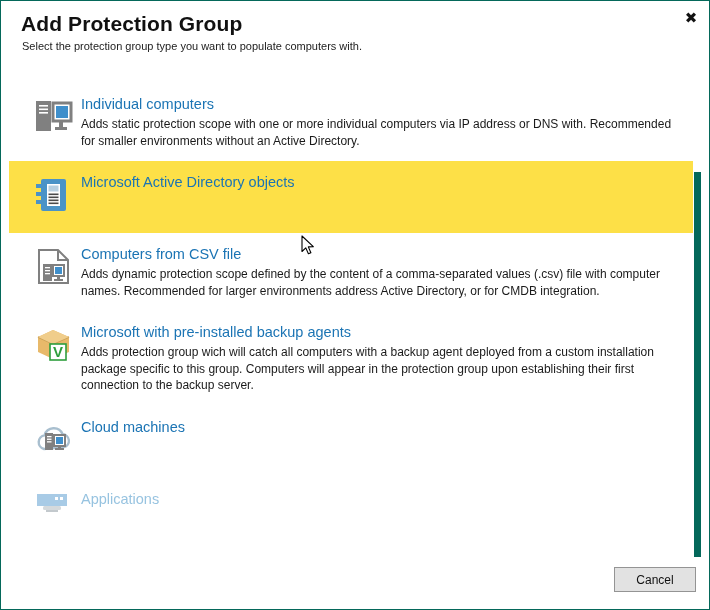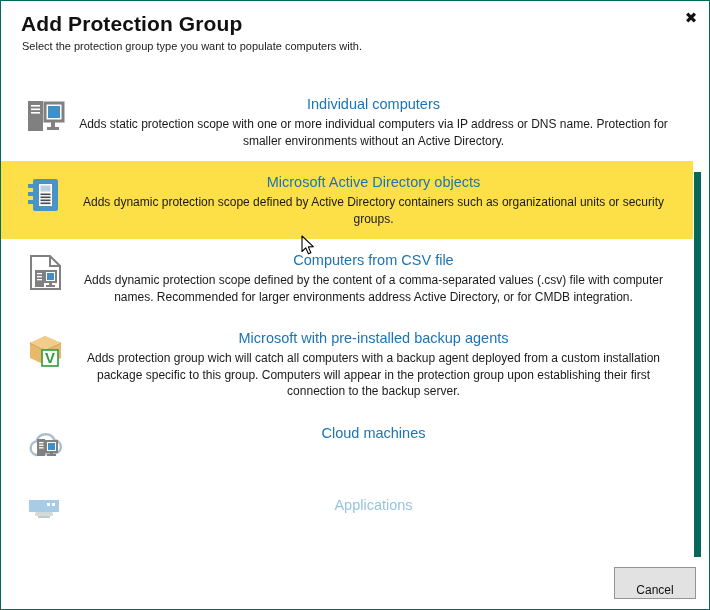--- a/index.html
+++ b/index.html
@@ -31,24 +31,23 @@
   #close-btn {
     position: absolute; right: 9px; top: 6px;
     width: 22px; height: 22px;
     display: flex; align-items: center; justify-content: center;
     font-size: 15px; font-weight: bold; color: #111111;
     cursor: pointer; background: transparent; border: none; line-height: 1;
     font-family: "DejaVu Sans", sans-serif;
   }
   
   #list {
-    position: absolute; left: 0; top: 82px;
+    position: absolute; left: 8px; top: 82px;
     width: 697px; height: 476px;
     overflow: hidden;
-    text-align: center;
   }
   .row {
     position: relative;
     display: flex;
     align-items: flex-start;
     padding: 12px 24px 12px 18px;
     cursor: pointer;
   }
   .row.selected { background: #fde047; }
   .row-icon {
@@ -93,21 +92,21 @@
   }
   #cancel-button {
     position: absolute; right: 15px; top: 10px;
     width: 82px; height: 25px;
     background: #e2e2e2;
     border: 1px solid #949494;
     font-family: "Liberation Sans", sans-serif;
     font-size: 12px;
     color: #111111;
     cursor: pointer;
-    padding: 15px;
+    padding: 4px;
   }
   
   #cursor { position: absolute; left: 300px; top: 234px; pointer-events: none; }
 </style>
 </head>
 <body>
 
 <div id="dialog">
 
   <div id="header">
@@ -126,42 +125,41 @@
           <rect x="6" y="11.5" width="9" height="1.6" fill="#ffffff"></rect>
           <rect x="6" y="15" width="9" height="1.6" fill="#ffffff"></rect>
           <path d="M20 6 h18 v18 h-18 z" fill="none" stroke="#808080" stroke-width="3"></path>
           <rect x="23" y="9" width="12" height="12" fill="#3f8fcb"></rect>
           <rect x="26" y="25" width="4" height="5" fill="#808080"></rect>
           <rect x="22" y="30" width="12" height="3" fill="#808080"></rect>
         </svg>
       </div>
       <div class="row-text">
         <div class="row-title">Individual computers</div>
-        <div class="row-desc">Adds static protection scope with one or more individual computers via IP address or DNS name. Protection for smaller environments without an Active Directory.</div>
+        <div class="row-desc">Adds static protection scope with one or more individual computers via IP address or DNS with. Recommended for smaller environments without an Active Directory.</div>
       </div>
     </div>
 
     <div class="row selected">
       <div class="row-icon">
         <svg class="ico" width="44" height="44" viewBox="0 0 44 44">
           <rect x="3" y="9" width="5" height="4" fill="#4a93c7"></rect>
           <rect x="3" y="17" width="5" height="4" fill="#4a93c7"></rect>
           <rect x="3" y="25" width="5" height="4" fill="#4a93c7"></rect>
           <rect x="8" y="4" width="25" height="32" rx="2" fill="#4a93c7"></rect>
           <rect x="14" y="9" width="13" height="22" fill="#ffffff"></rect>
           <rect x="15.5" y="10.5" width="10" height="6" fill="#b7cfe0"></rect>
           <rect x="15.5" y="18.5" width="10" height="1.6" fill="#4a4a4a"></rect>
           <rect x="15.5" y="21.5" width="10" height="1.6" fill="#4a4a4a"></rect>
           <rect x="15.5" y="24.5" width="10" height="1.6" fill="#4a4a4a"></rect>
           <rect x="15.5" y="27.5" width="10" height="1.6" fill="#4a4a4a"></rect>
         </svg>
       </div>
       <div class="row-text">
         <div class="row-title">Microsoft Active Directory objects</div>
-        <div class="row-desc">Adds dynamic protection scope defined by Active Directory containers such as organizational units or security groups.</div>
       </div>
     </div>
 
     <div class="row">
       <div class="row-icon">
         <svg class="ico" width="44" height="44" viewBox="0 0 44 44">
           <path d="M6 3 h19 l10 10 v23 h-29 z" fill="#ffffff" stroke="#808080" stroke-width="2"></path>
           <path d="M25 3 v10 h10" fill="none" stroke="#808080" stroke-width="2"></path>
           <rect x="10" y="17" width="9" height="17" fill="#808080"></rect>
           <rect x="12" y="20" width="5" height="1.3" fill="#ffffff"></rect>

